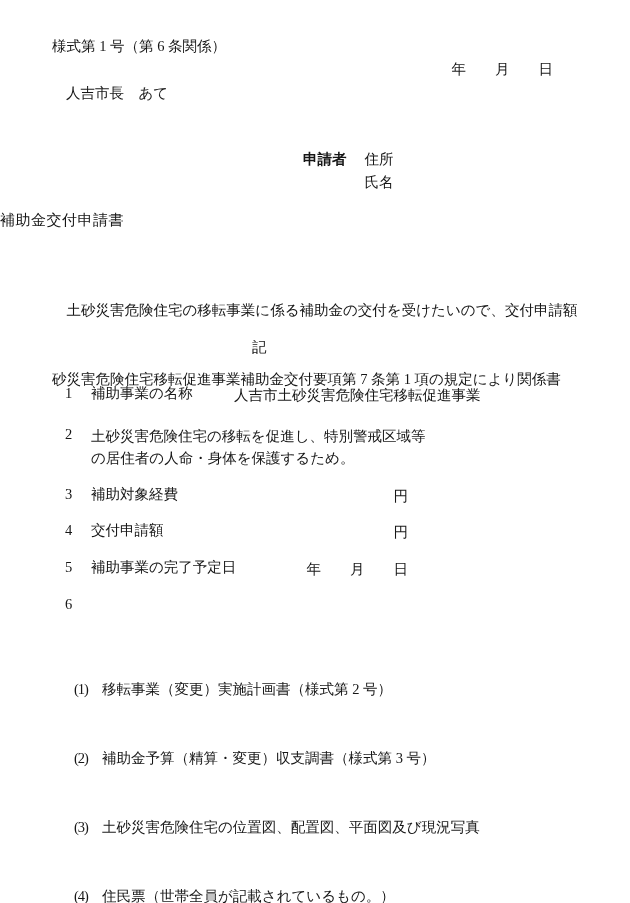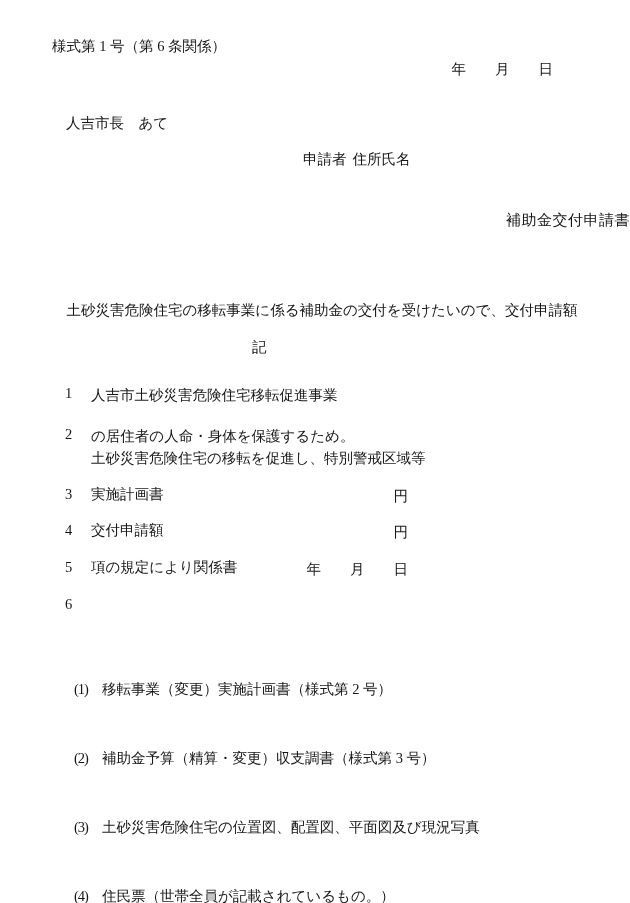--- a/index.html
+++ b/index.html
@@ -4,25 +4,25 @@
 <style>
   html,body{margin:0;padding:0;background:#ffffff;}
   .page{
     position:relative;width:630px;height:903px;background:#ffffff;
     font-family:"Liberation Serif","DejaVu Serif",serif;
     font-size:14.5px;color:#161616;overflow:hidden;
   }
   .page div,.page span{white-space:pre;}
   .form-number{position:absolute;left:52px;top:37px;}
   .date-line{position:absolute;right:77px;top:60px;}
-  .addressee{position:absolute;left:66px;top:114px;}
+  .addressee{position:absolute;left:66px;top:84px;}
   .applicant{position:absolute;left:303px;top:148px;display:flex;line-height:23px;}
-  .app-label{margin-right:6px;}
-  .app-fields{display:flex;}
-  .doc-title{position:absolute;left:0;top:211px;width:630px;text-align:right;font-size:15px;letter-spacing:0.5px;}
+  .app-label{margin-right:18px;font-weight:bold;}
+  .app-fields{display:flex;flex-direction:column;}
+  .doc-title{position:absolute;left:0;top:211px;width:630px;text-align:left;font-size:15px;letter-spacing:0.5px;}
   .body-para{position:absolute;left:52px;top:253px;line-height:23px;}
   .ki{position:absolute;left:252px;top:338px;}
   .item{position:absolute;left:65px;display:flex;align-items:flex-start;line-height:19px;}
   .i-num{width:26px;flex:0 0 26px;}
   .i-label{width:143px;flex:0 0 143px;}
   .i-value{line-height:22px;}
   .item-1{top:384px;} .item-2{top:425px;} .item-3{top:485px;}
   .item-4{top:521px;} .item-5{top:558px;} .item-6{top:595px;}
   .attachments{position:absolute;left:74px;top:612px;}
   .att-row{display:flex;height:18px;line-height:18px;align-items:flex-start;}
@@ -42,49 +42,51 @@
     <span class="app-fields">
       <span>住所</span>
       <span>氏名</span>
     </span>
   </div>
 
   <div class="doc-title">補助金交付申請書</div>
 
   <div class="body-para">
     <div>　土砂災害危険住宅の移転事業に係る補助金の交付を受けたいので、交付申請額</div>
+    <div>砂災害危険住宅移転促進事業補助金交付要項第 7 条第 1 項の規定により関係書</div>
   </div>
 
   <div class="ki">記</div>
 
   <div class="item item-1">
     <span class="i-num">1</span>
+    <span class="i-label">補助事業の名称</span>
     <span class="i-value">人吉市土砂災害危険住宅移転促進事業</span>
   </div>
 
   <div class="item item-2">
     <span class="i-num">2</span>
-    <span class="i-value"><span style="display:block">の居住者の人命・身体を保護するため。</span><span style="display:block">土砂災害危険住宅の移転を促進し、特別警戒区域等</span></span>
+    <span class="i-value"><span style="display:block">土砂災害危険住宅の移転を促進し、特別警戒区域等</span><span style="display:block">の居住者の人命・身体を保護するため。</span></span>
   </div>
 
   <div class="item item-3">
     <span class="i-num">3</span>
-    <span class="i-label">実施計画書</span>
+    <span class="i-label">補助対象経費</span>
     <span class="i-value">　　　　　　　　　　　円</span>
   </div>
 
   <div class="item item-4">
     <span class="i-num">4</span>
     <span class="i-label">交付申請額</span>
     <span class="i-value">　　　　　　　　　　　円</span>
   </div>
 
   <div class="item item-5">
     <span class="i-num">5</span>
-    <span class="i-label">項の規定により関係書</span>
+    <span class="i-label">補助事業の完了予定日</span>
     <span class="i-value">　　　　　年　　月　　日</span>
   </div>
 
   <div class="item item-6">
     <span class="i-num">6</span>
   </div>
 
   <div class="attachments">
     
   

